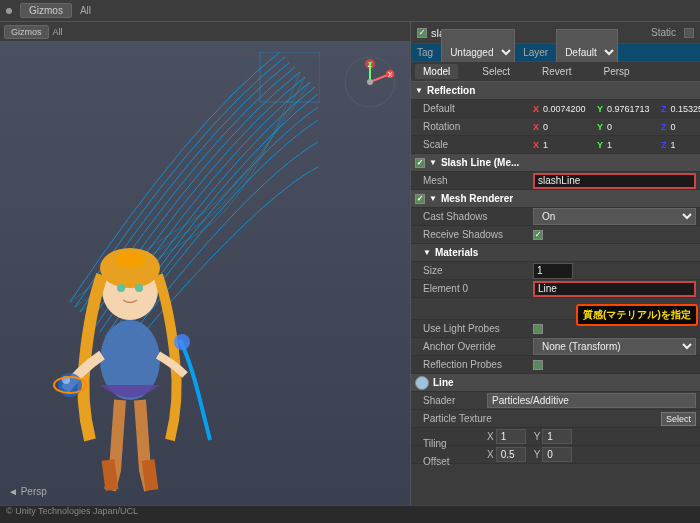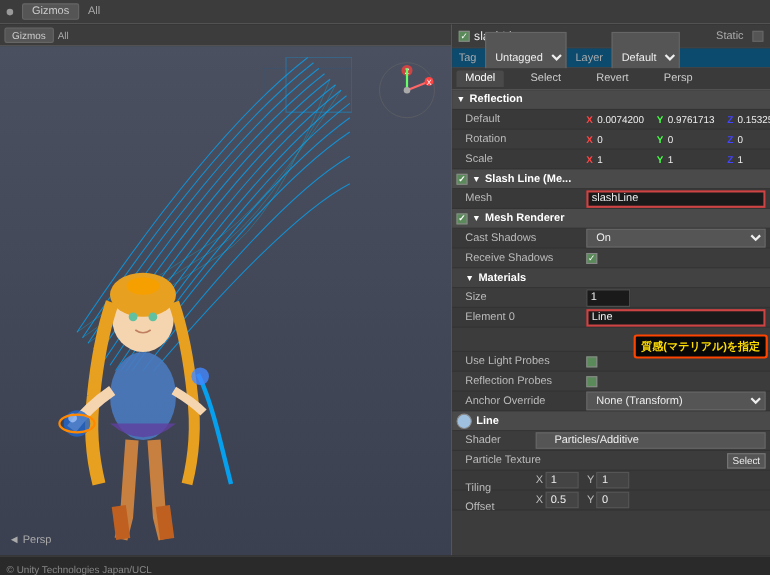--- a/index.html
+++ b/index.html
@@ -107,21 +107,21 @@
       color: #aaa;
       font-size: 10px;
     }
 
     
     .bottom-bar {
       height: 18px;
       background: #2a2a2a;
       border-top: 1px solid #444;
       display: flex;
-      align-items: flex-end;
+      align-items: flex-start;
       padding: 0 6px;
       color: #888;
       font-size: 9px;
     }
 
     
     .inspector {
       width: 290px;
       background: #3c3c3c;
       border-left: 1px solid #555;
@@ -308,21 +308,21 @@
     .shader-row {
       display: flex;
       align-items: center;
       height: 18px;
       padding: 0 4px 0 12px;
       gap: 4px;
       border-bottom: 1px solid #333;
       background: #3c3c3c;
     }
     .shader-label { color: #bbb; font-size: 10px; width: 60px; }
-    .shader-val { color: #eee; font-size: 10px; background: #555; border: 1px solid #666; padding: 1px 16px; flex: 1; }
+    .shader-val { color: #eee; font-size: 10px; background: #555; border: 1px solid #666; padding: 1px 4px; flex: 1; }
 
     .tiling-row {
       display: flex;
       align-items: center;
       height: 18px;
       padding: 0 4px 0 12px;
       gap: 4px;
       border-bottom: 1px solid #333;
       background: #393939;
     }
@@ -564,32 +564,32 @@
       </div>
 
       <div class="prop-row">
         <span class="prop-label">Use Light Probes</span>
         <div class="prop-value">
           <div class="checkbox"></div>
         </div>
       </div>
 
       <div class="prop-row">
-        <span class="prop-label">Reflection Probes</span>
-        <div class="prop-value">
-          <div class="checkbox"></div>
-        </div>
-      </div>
-
-      <div class="prop-row">
         <span class="prop-label">Anchor Override</span>
         <div class="prop-value">
           <select class="dropdown-val">
             <option>None (Transform)</option>
           </select>
+        </div>
+      </div>
+
+      <div class="prop-row">
+        <span class="prop-label">Reflection Probes</span>
+        <div class="prop-value">
+          <div class="checkbox"></div>
         </div>
       </div>
 
       <div class="section-header">
         <div class="line-icon"></div>
         <span>Line</span>
       </div>
 
       <div class="shader-row">
         <span class="shader-label">Shader</span>

